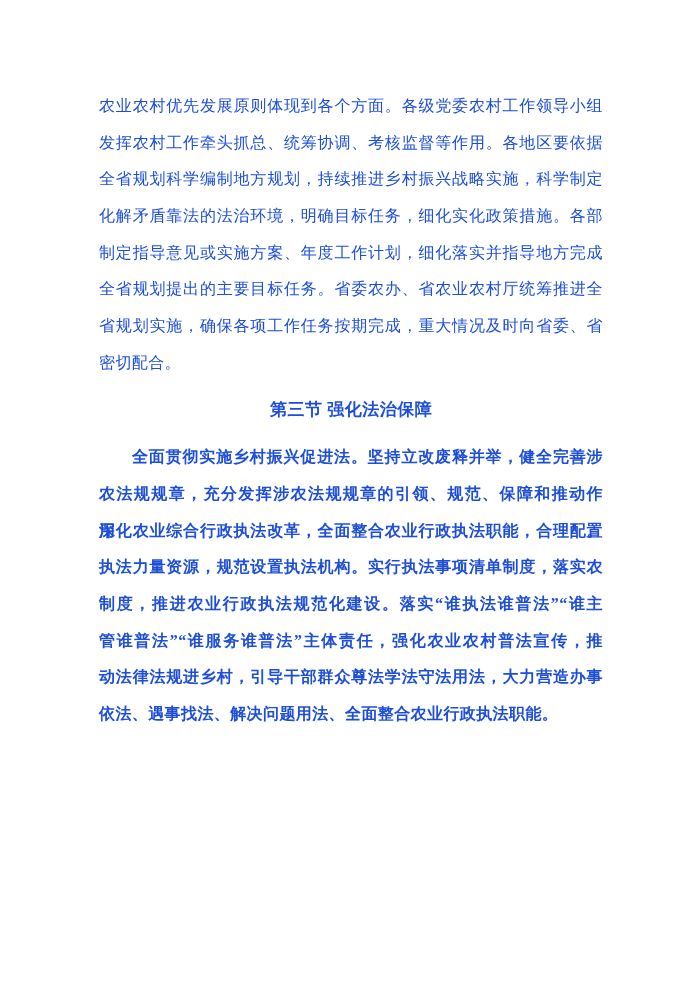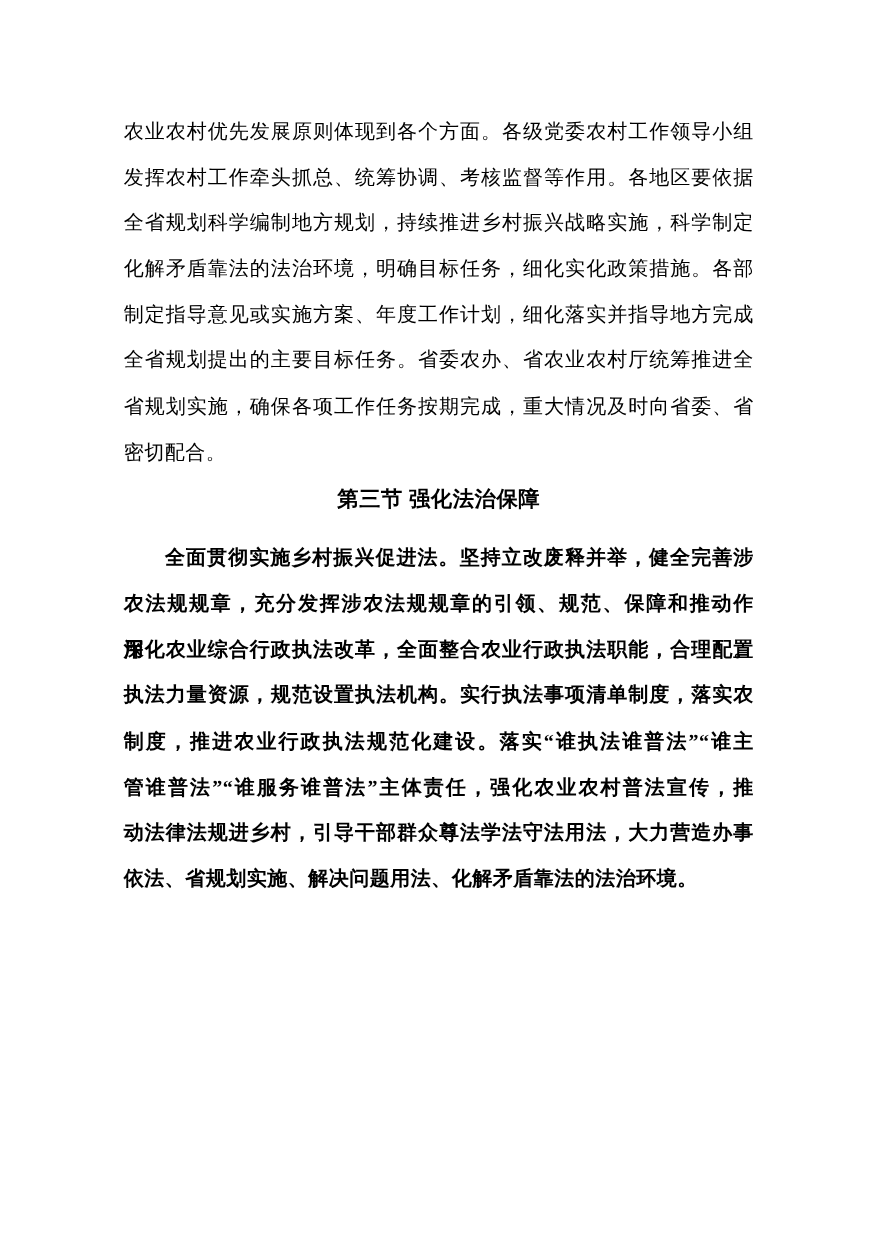--- a/index.html
+++ b/index.html
@@ -7,21 +7,21 @@
     padding: 0;
     background: #ffffff;
   }
   .page {
     position: relative;
     width: 660px;
     height: 990px;
     background: #ffffff;
     overflow: hidden;
     font-family: "Liberation Serif", "DejaVu Serif", serif;
-    color: #000000;
+    color: #1d4ed8;
   }
   .textblock {
     position: absolute;
     left: 99px;
     top: 88px;
     width: 504px;
     font-size: 16px;
   }
   .line {
     height: 36.7px;
@@ -31,20 +31,21 @@
     text-justify: inter-character;
     letter-spacing: 0.4px;
   }
   .line-last {
     text-align-last: left;
   }
   .line-indent {
     text-indent: 33px;
   }
   .section-heading {
+    margin-top: 10px;
     height: 36.7px;
     line-height: 36.7px;
     text-align: center;
     font-weight: bold;
     font-size: 17px;
     letter-spacing: 0.5px;
   }
   .para2 {
     margin-top: 11px;
     font-weight: bold;
@@ -70,17 +71,17 @@
     <div class="section-heading">第三节 强化法治保障</div>
 
     <div class="para2">
       <div class="line line-indent">全面贯彻实施乡村振兴促进法。坚持立改废释并举，健全完善涉</div>
       <div class="line">农法规规章，充分发挥涉农法规规章的引领、规范、保障和推动作用。</div>
       <div class="line">深化农业综合行政执法改革，全面整合农业行政执法职能，合理配置</div>
       <div class="line">执法力量资源，规范设置执法机构。实行执法事项清单制度，落实农</div>
       <div class="line">制度，推进农业行政执法规范化建设。落实“谁执法谁普法”“谁主</div>
       <div class="line">管谁普法”“谁服务谁普法”主体责任，强化农业农村普法宣传，推</div>
       <div class="line">动法律法规进乡村，引导干部群众尊法学法守法用法，大力营造办事</div>
-      <div class="line line-last">依法、省规划实施、解决问题用法、化解矛盾靠法的法治环境。</div>
+      <div class="line line-last">依法、遇事找法、解决问题用法、全面整合农业行政执法职能。</div>
     </div>
 
   </div>
 </div>
 
 </body></html>

